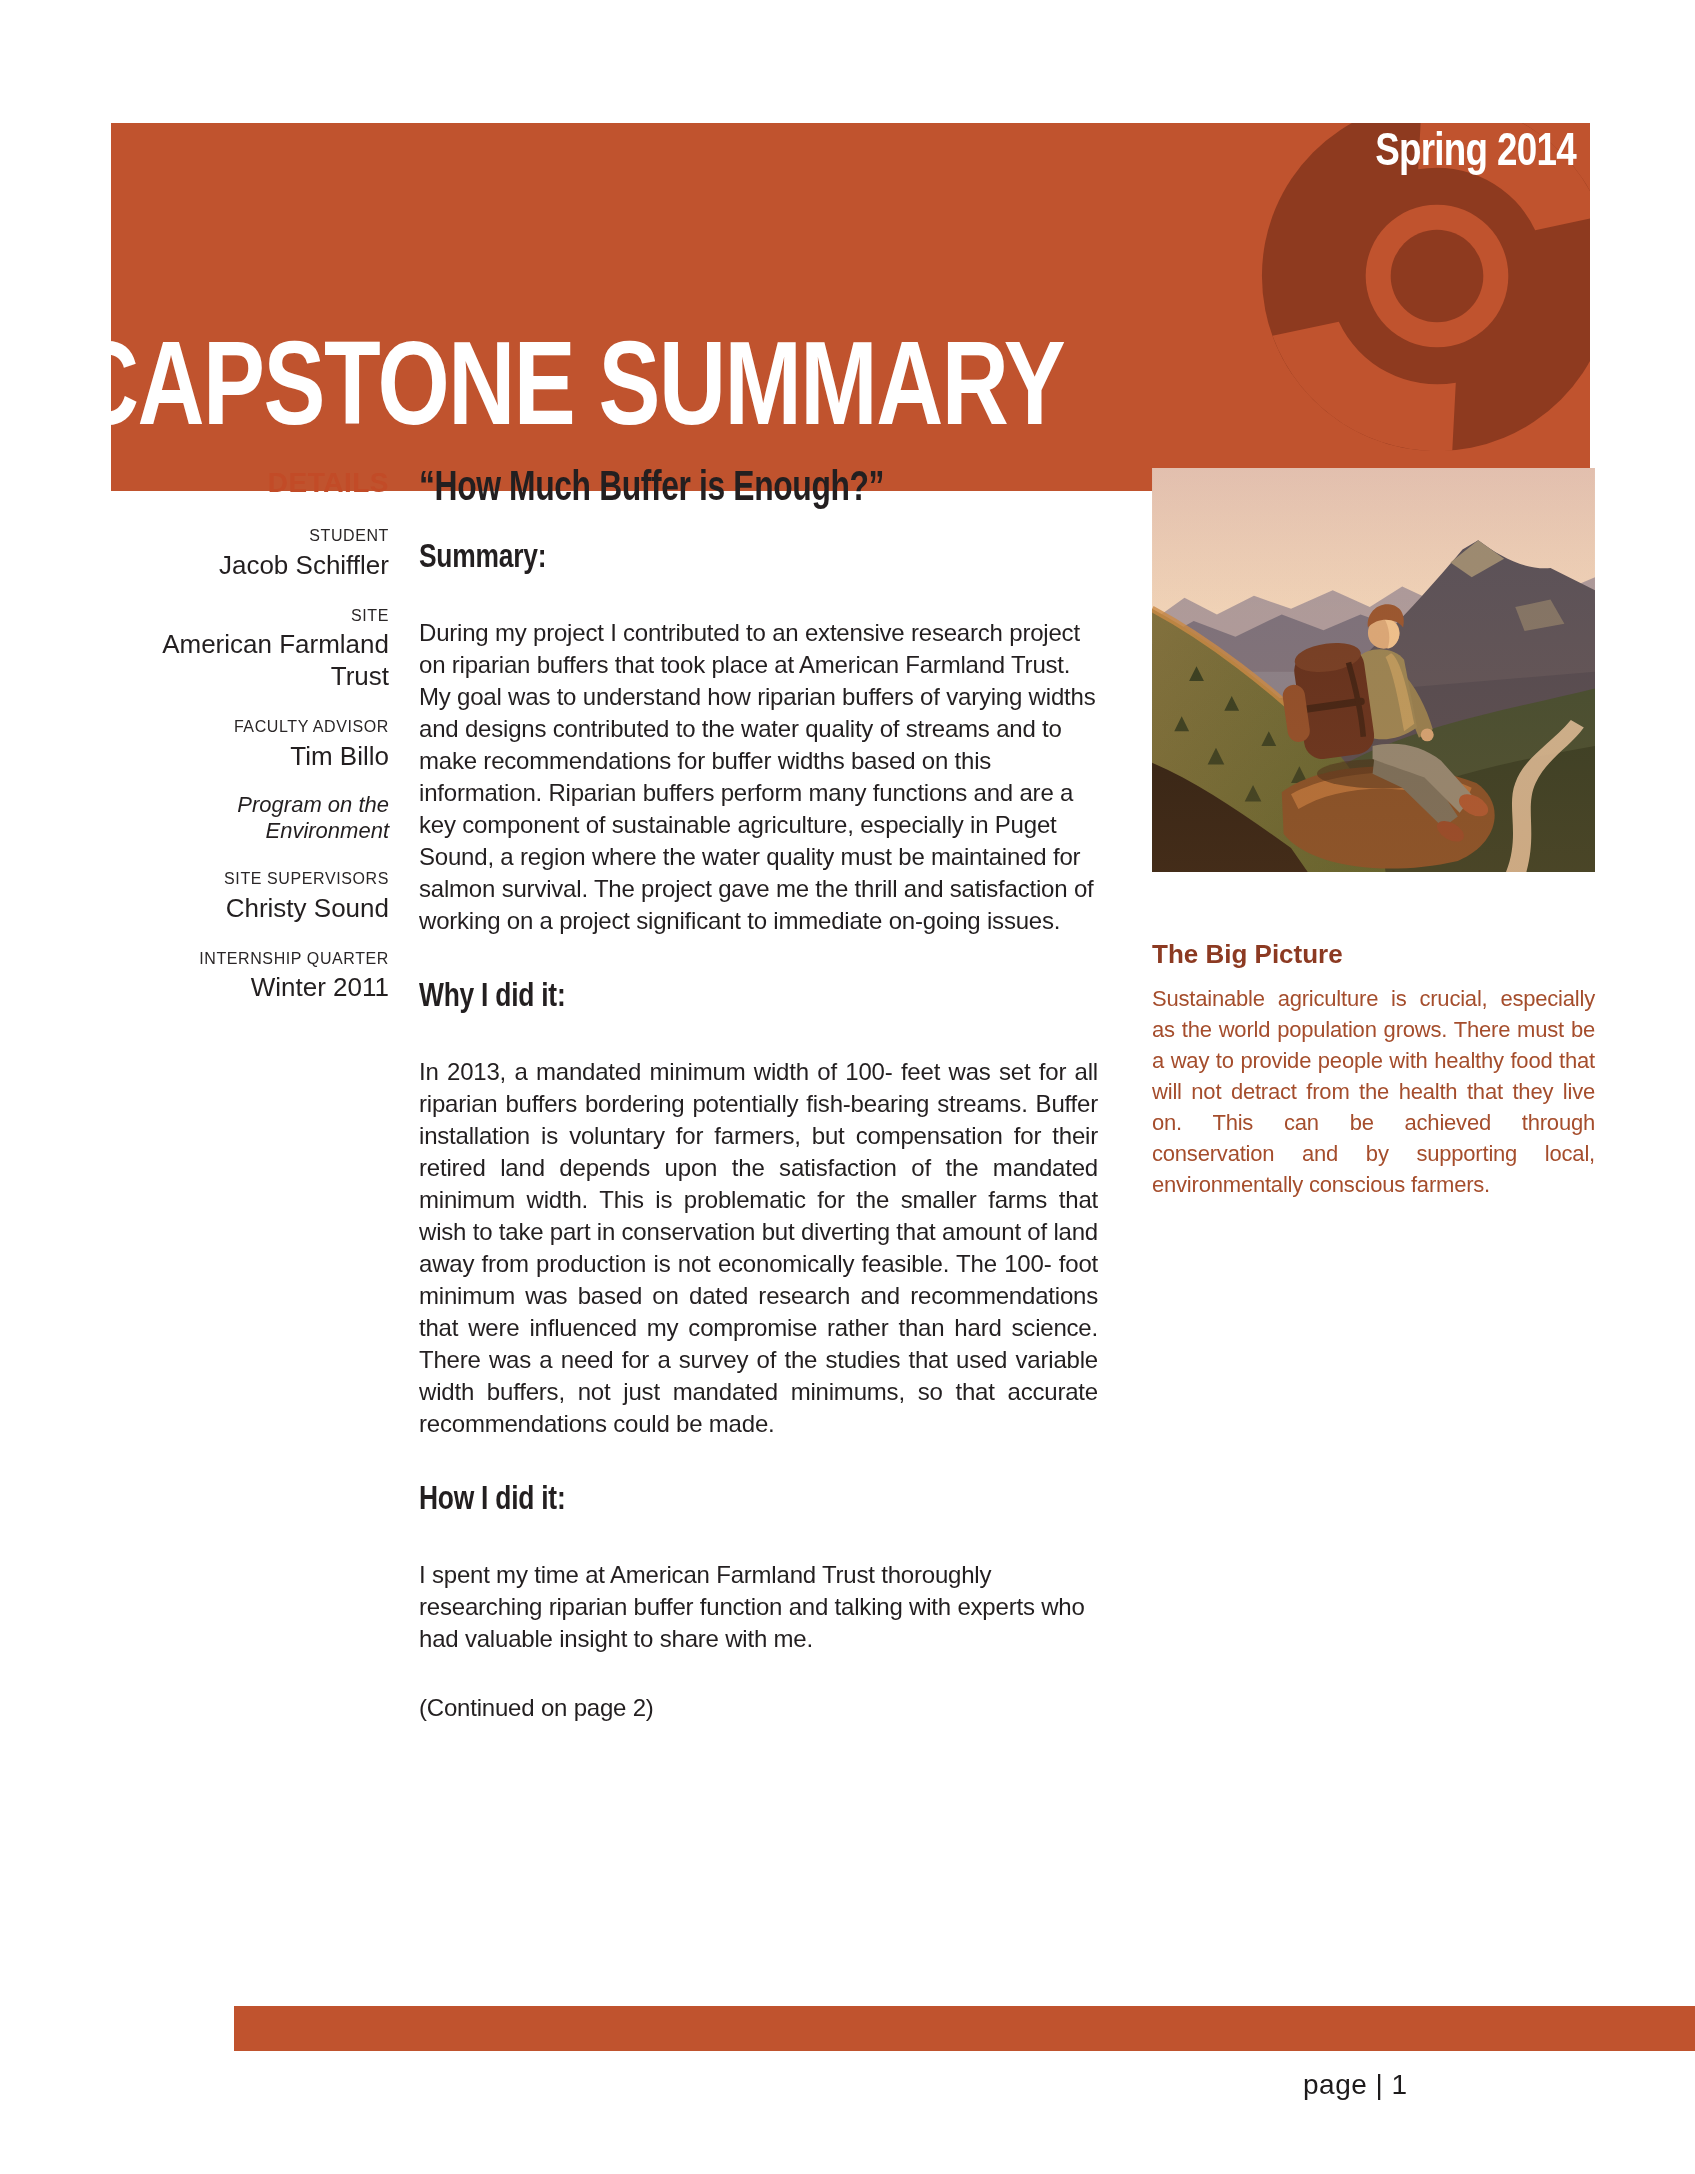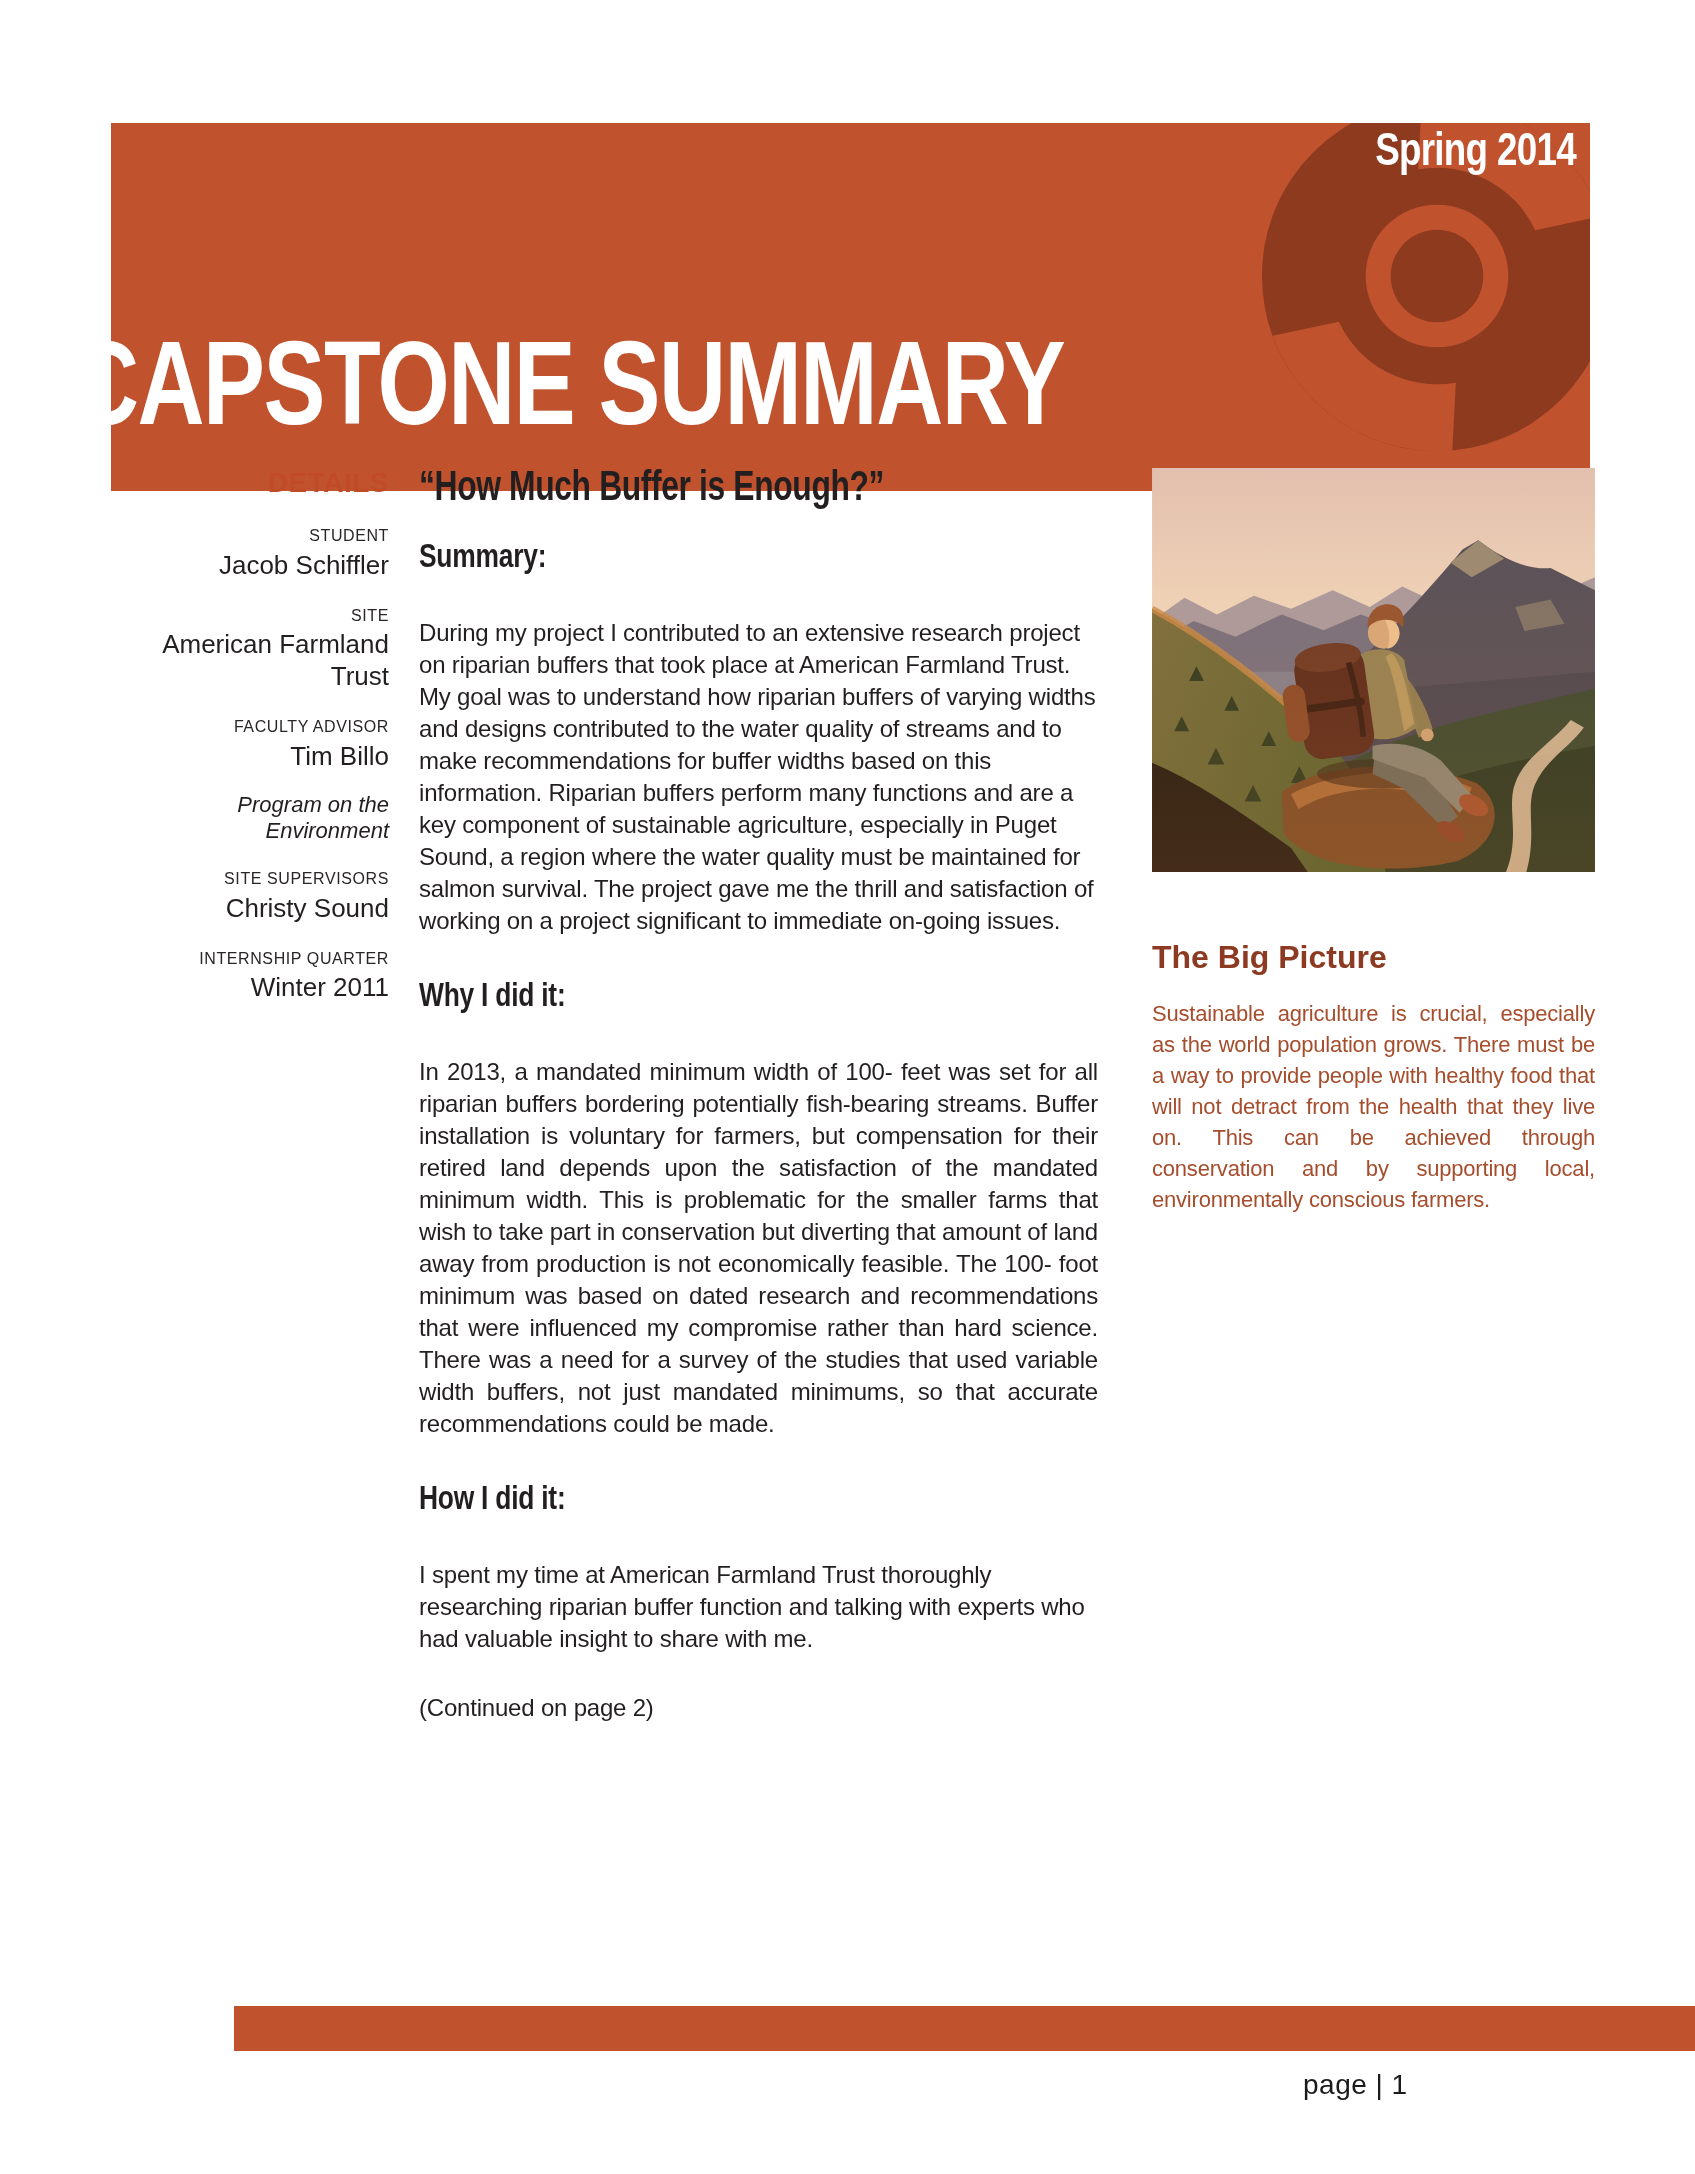--- a/index.html
+++ b/index.html
@@ -58,22 +58,22 @@
   }
   .article p.body{font-size:24px;line-height:32px;letter-spacing:-0.2px;margin:16px 0 37px 0;}
   .article p.justified{text-align:justify;}
   .continued{font-size:24px;line-height:32px;letter-spacing:-0.2px;margin-top:22px;}
 
   
   .right-col{position:absolute;left:1152px;top:468px;width:443px;}
   .photo-frame{width:443px;height:404px;display:block;}
   .photo-frame svg{display:block;}
   .bp-heading{
-    color:var(--bp-heading,#8c3a22);font-size:32px;font-weight:bold;
-    margin:67px 0 22px 0;
+    color:var(--bp-heading,#8c3a22);font-size:26px;font-weight:bold;
+    margin:67px 0 13px 0;
   }
   .bp-body{
     color:var(--bp-text,#a54d2c);font-size:22px;line-height:31px;
     text-align:justify;letter-spacing:-0.2px;
   }
 
   
   .footer-bar{
     position:absolute;left:234px;top:2006px;width:1462px;height:45px;
     background:var(--accent,#c0532e);

